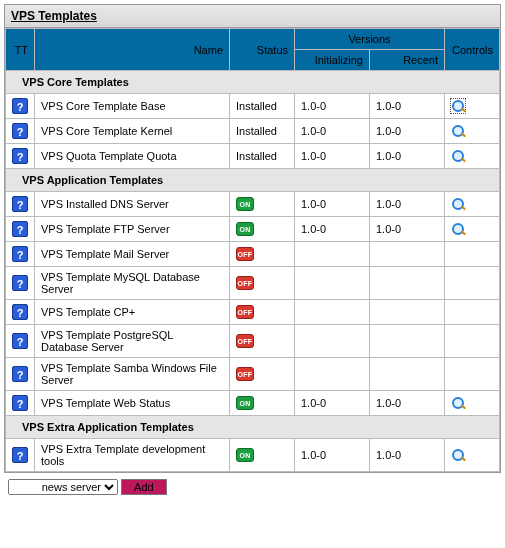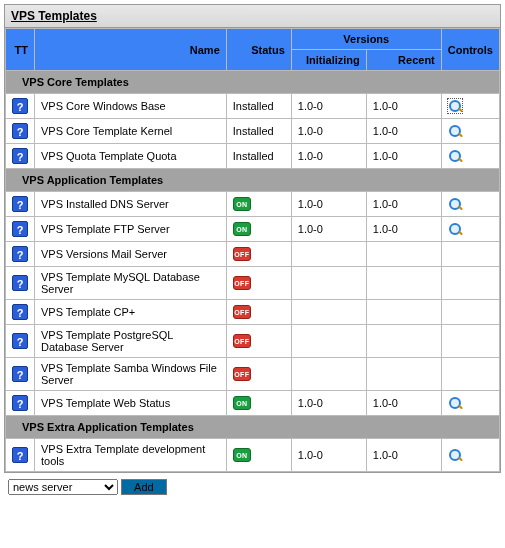--- a/index.html
+++ b/index.html
@@ -25,27 +25,27 @@
   }
   table { border-collapse: collapse; width: 100%; }
   th, td {
     border: 1px solid #bbb;
     padding: 4px 6px;
     text-align: left;
     vertical-align: middle;
     background: #fff;
   }
   th {
-    background: #3b82f6;
-    font-weight: bold;
+    background: #0369a1;
+    font-weight: normal;
     text-align: center;
   }
   th.left { text-align: right; }
   .section-row td {
-    background: #a3a3a3;
+    background: #e5e5e5;
     font-weight: bold;
     padding: 5px 16px;
   }
   .col-tt { width: 26px; text-align: center; }
   .col-status { width: 65px; }
   .col-ver { width: 75px; margin-top: 31px; }
   .col-ctrl { width: 55px; text-align: left; }
   .tt-icon {
     display: inline-block;
     width: 16px; height: 16px;
@@ -100,25 +100,26 @@
     left: 10px; top: 10px;
     width: 5px; height: 2px;
     background: #cc8800;
     transform: rotate(45deg);
     border-radius: 1px;
   }
   .bottom-bar { padding: 6px 4px; }
   select, button {
     font-family: Arial, sans-serif;
     font-size: 11px;
+    text-align: right;
   }
   select { width: 110px; }
   button {
     padding: 1px 12px;
-    background: #0369a1;
+    background: #be185d;
     border: 1px solid #777;
   }
   .dotted { outline: 1px dotted #555; }
 </style>
 </head>
 <body>
 
 <div class="panel">
   <div class="panel-header">VPS Templates</div>
 
@@ -135,21 +136,21 @@
         <th class="left col-ver">Initializing</th>
         <th class="left col-ver">Recent</th>
       </tr>
     </thead>
     <tbody id="tbody">
         <tr class="section-row">
           <td colspan="6">VPS Core Templates</td>
         </tr>
         <tr>
           <td class="col-tt"><span class="tt-icon"></span></td>
-          <td>VPS Core Windows Base</td>
+          <td>VPS Core Template Base</td>
           <td class="col-status">Installed</td>
           <td class="col-ver">1.0-0</td>
           <td class="col-ver">1.0-0</td>
           <td class="col-ctrl"><span class="magnify dotted"></span></td>
         </tr>
         <tr>
           <td class="col-tt"><span class="tt-icon"></span></td>
           <td>VPS Core Template Kernel</td>
           <td class="col-status">Installed</td>
           <td class="col-ver">1.0-0</td>
@@ -178,21 +179,21 @@
         <tr>
           <td class="col-tt"><span class="tt-icon"></span></td>
           <td>VPS Template FTP Server</td>
           <td class="col-status"><span class="status-badge status-on">ON</span></td>
           <td class="col-ver">1.0-0</td>
           <td class="col-ver">1.0-0</td>
           <td class="col-ctrl"><span class="magnify"></span></td>
         </tr>
         <tr>
           <td class="col-tt"><span class="tt-icon"></span></td>
-          <td>VPS Versions Mail Server</td>
+          <td>VPS Template Mail Server</td>
           <td class="col-status"><span class="status-badge status-off">OFF</span></td>
           <td class="col-ver"></td>
           <td class="col-ver"></td>
           <td class="col-ctrl"></td>
         </tr>
         <tr>
           <td class="col-tt"><span class="tt-icon"></span></td>
           <td>VPS Template MySQL Database Server</td>
           <td class="col-status"><span class="status-badge status-off">OFF</span></td>
           <td class="col-ver"></td>

